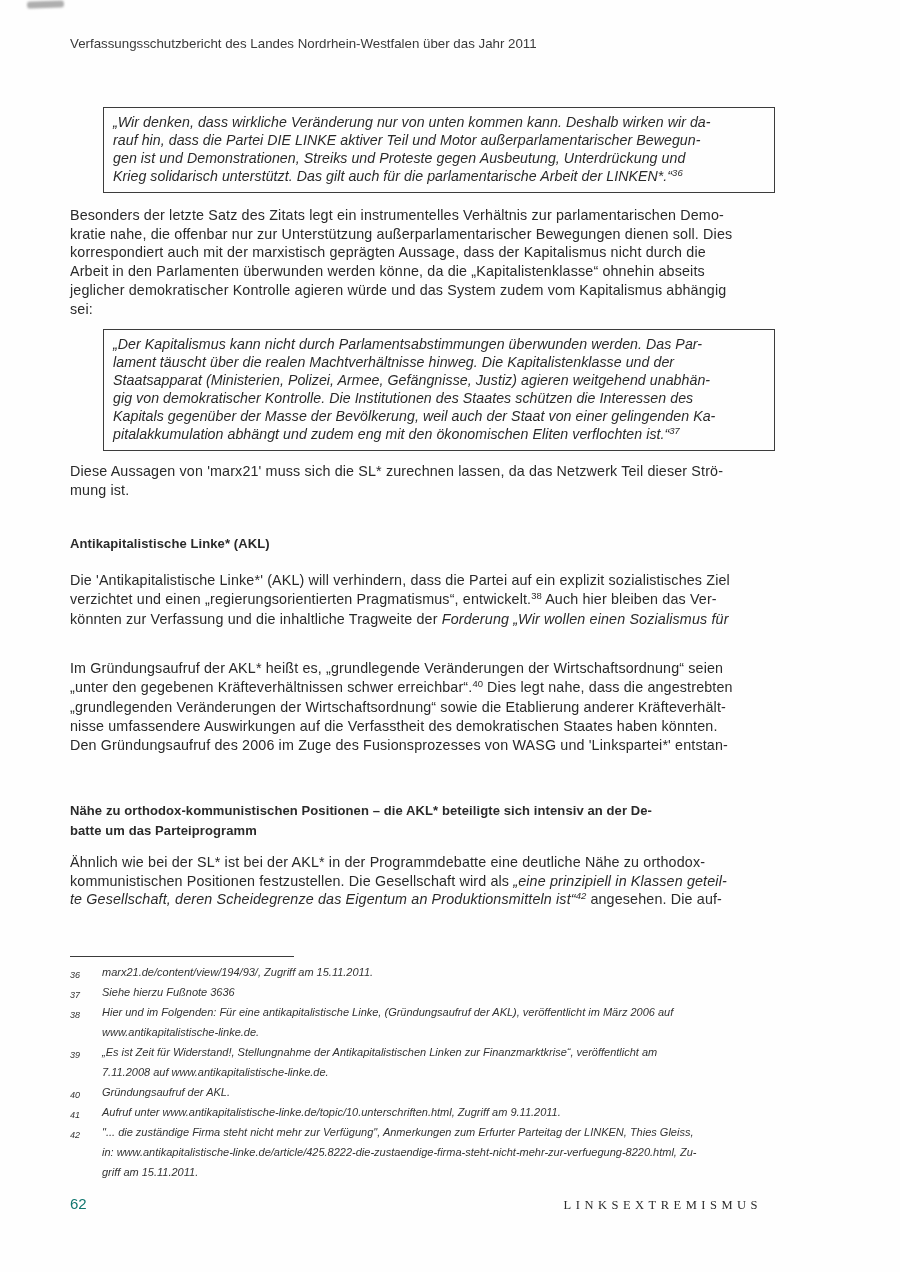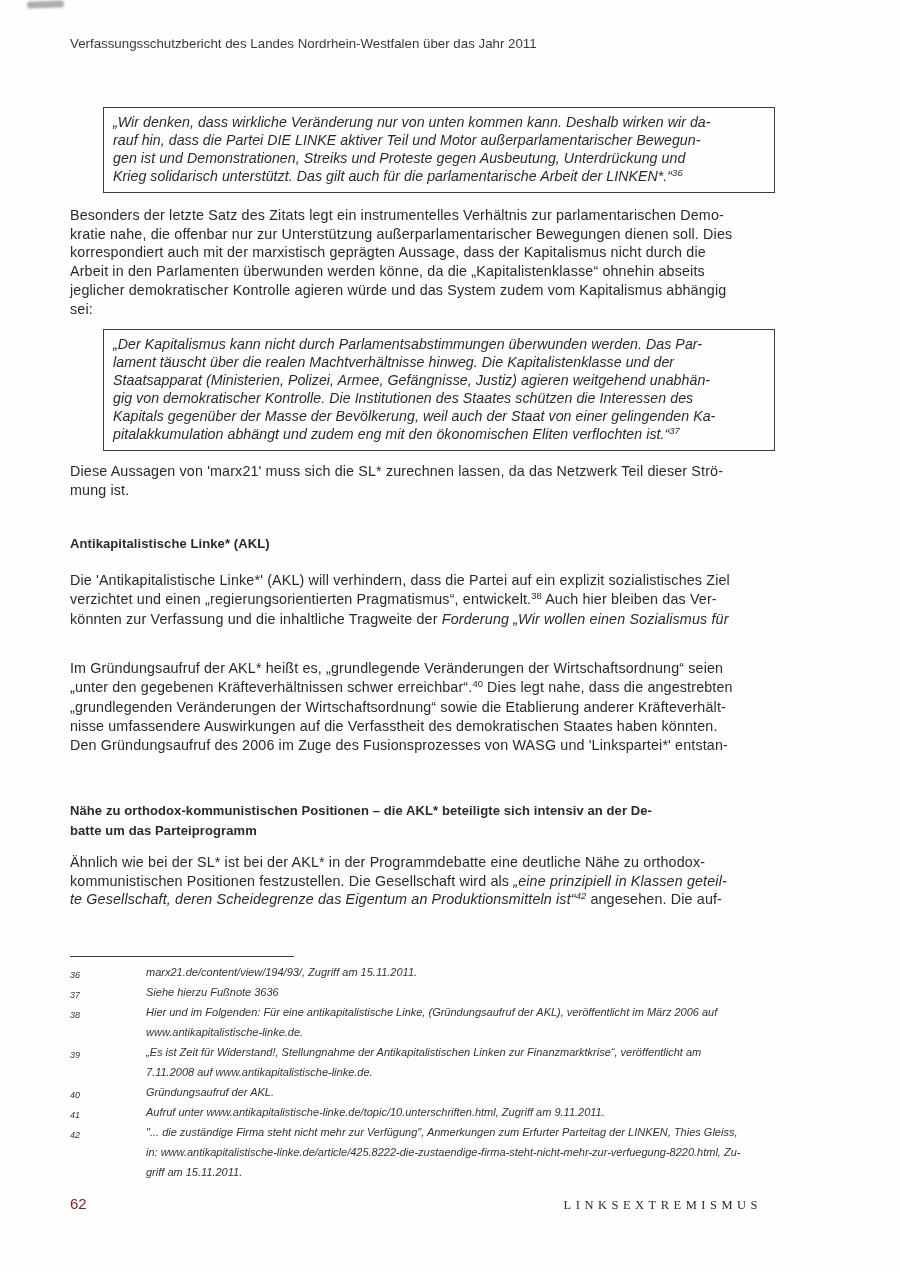--- a/index.html
+++ b/index.html
@@ -15,22 +15,22 @@
   .quote{left:103px;width:652px;border:1px solid #3c3c3c;padding:5px 9px;font-style:italic;}
   .quote .line{font-size:14.2px;line-height:18px;letter-spacing:.05px;}
   sup{font-size:9.5px;vertical-align:baseline;position:relative;top:-5px;letter-spacing:0;}
   .it{font-style:italic;}
   .b0{top:107px}.b1{top:206px}.b2{top:329px}.b3{top:462px}.b4{top:534px}
   .b5{top:571px}.b6{top:659px}.b7{top:801px}.b8{top:853px}
   .fn-rule{position:absolute;left:70px;top:956px;width:224px;border-top:1.5px solid #3a3a3a;}
   #footnotes{position:absolute;left:70px;top:962px;width:775px;color:#333;}
   .footnote{position:relative;padding-left:32px;font-style:italic;font-size:11px;line-height:20px;}
   .footnote .num{position:absolute;left:0;top:3px;font-size:9px;}
-  .footnote .fline{white-space:pre;margin-left:44px;}
-  .page-num{position:absolute;left:70px;top:1195px;font-size:15px;color:#7f1d1d;}
+  .footnote .fline{white-space:pre;}
+  .page-num{position:absolute;left:70px;top:1195px;font-size:15px;color:#0f766e;}
   .chapter-label{position:absolute;right:138px;top:1198px;font-family:"Liberation Serif",serif;
                  font-size:12.5px;letter-spacing:4.5px;color:#2b2b2b;padding-left:28px;}
 </style>
 </head>
 <body>
 
 <div class="page">
   <div class="smudge"></div>
   <div class="running-header">Verfassungsschutzbericht des Landes Nordrhein-Westfalen über das Jahr 2011</div>
   <div id="blocks">

